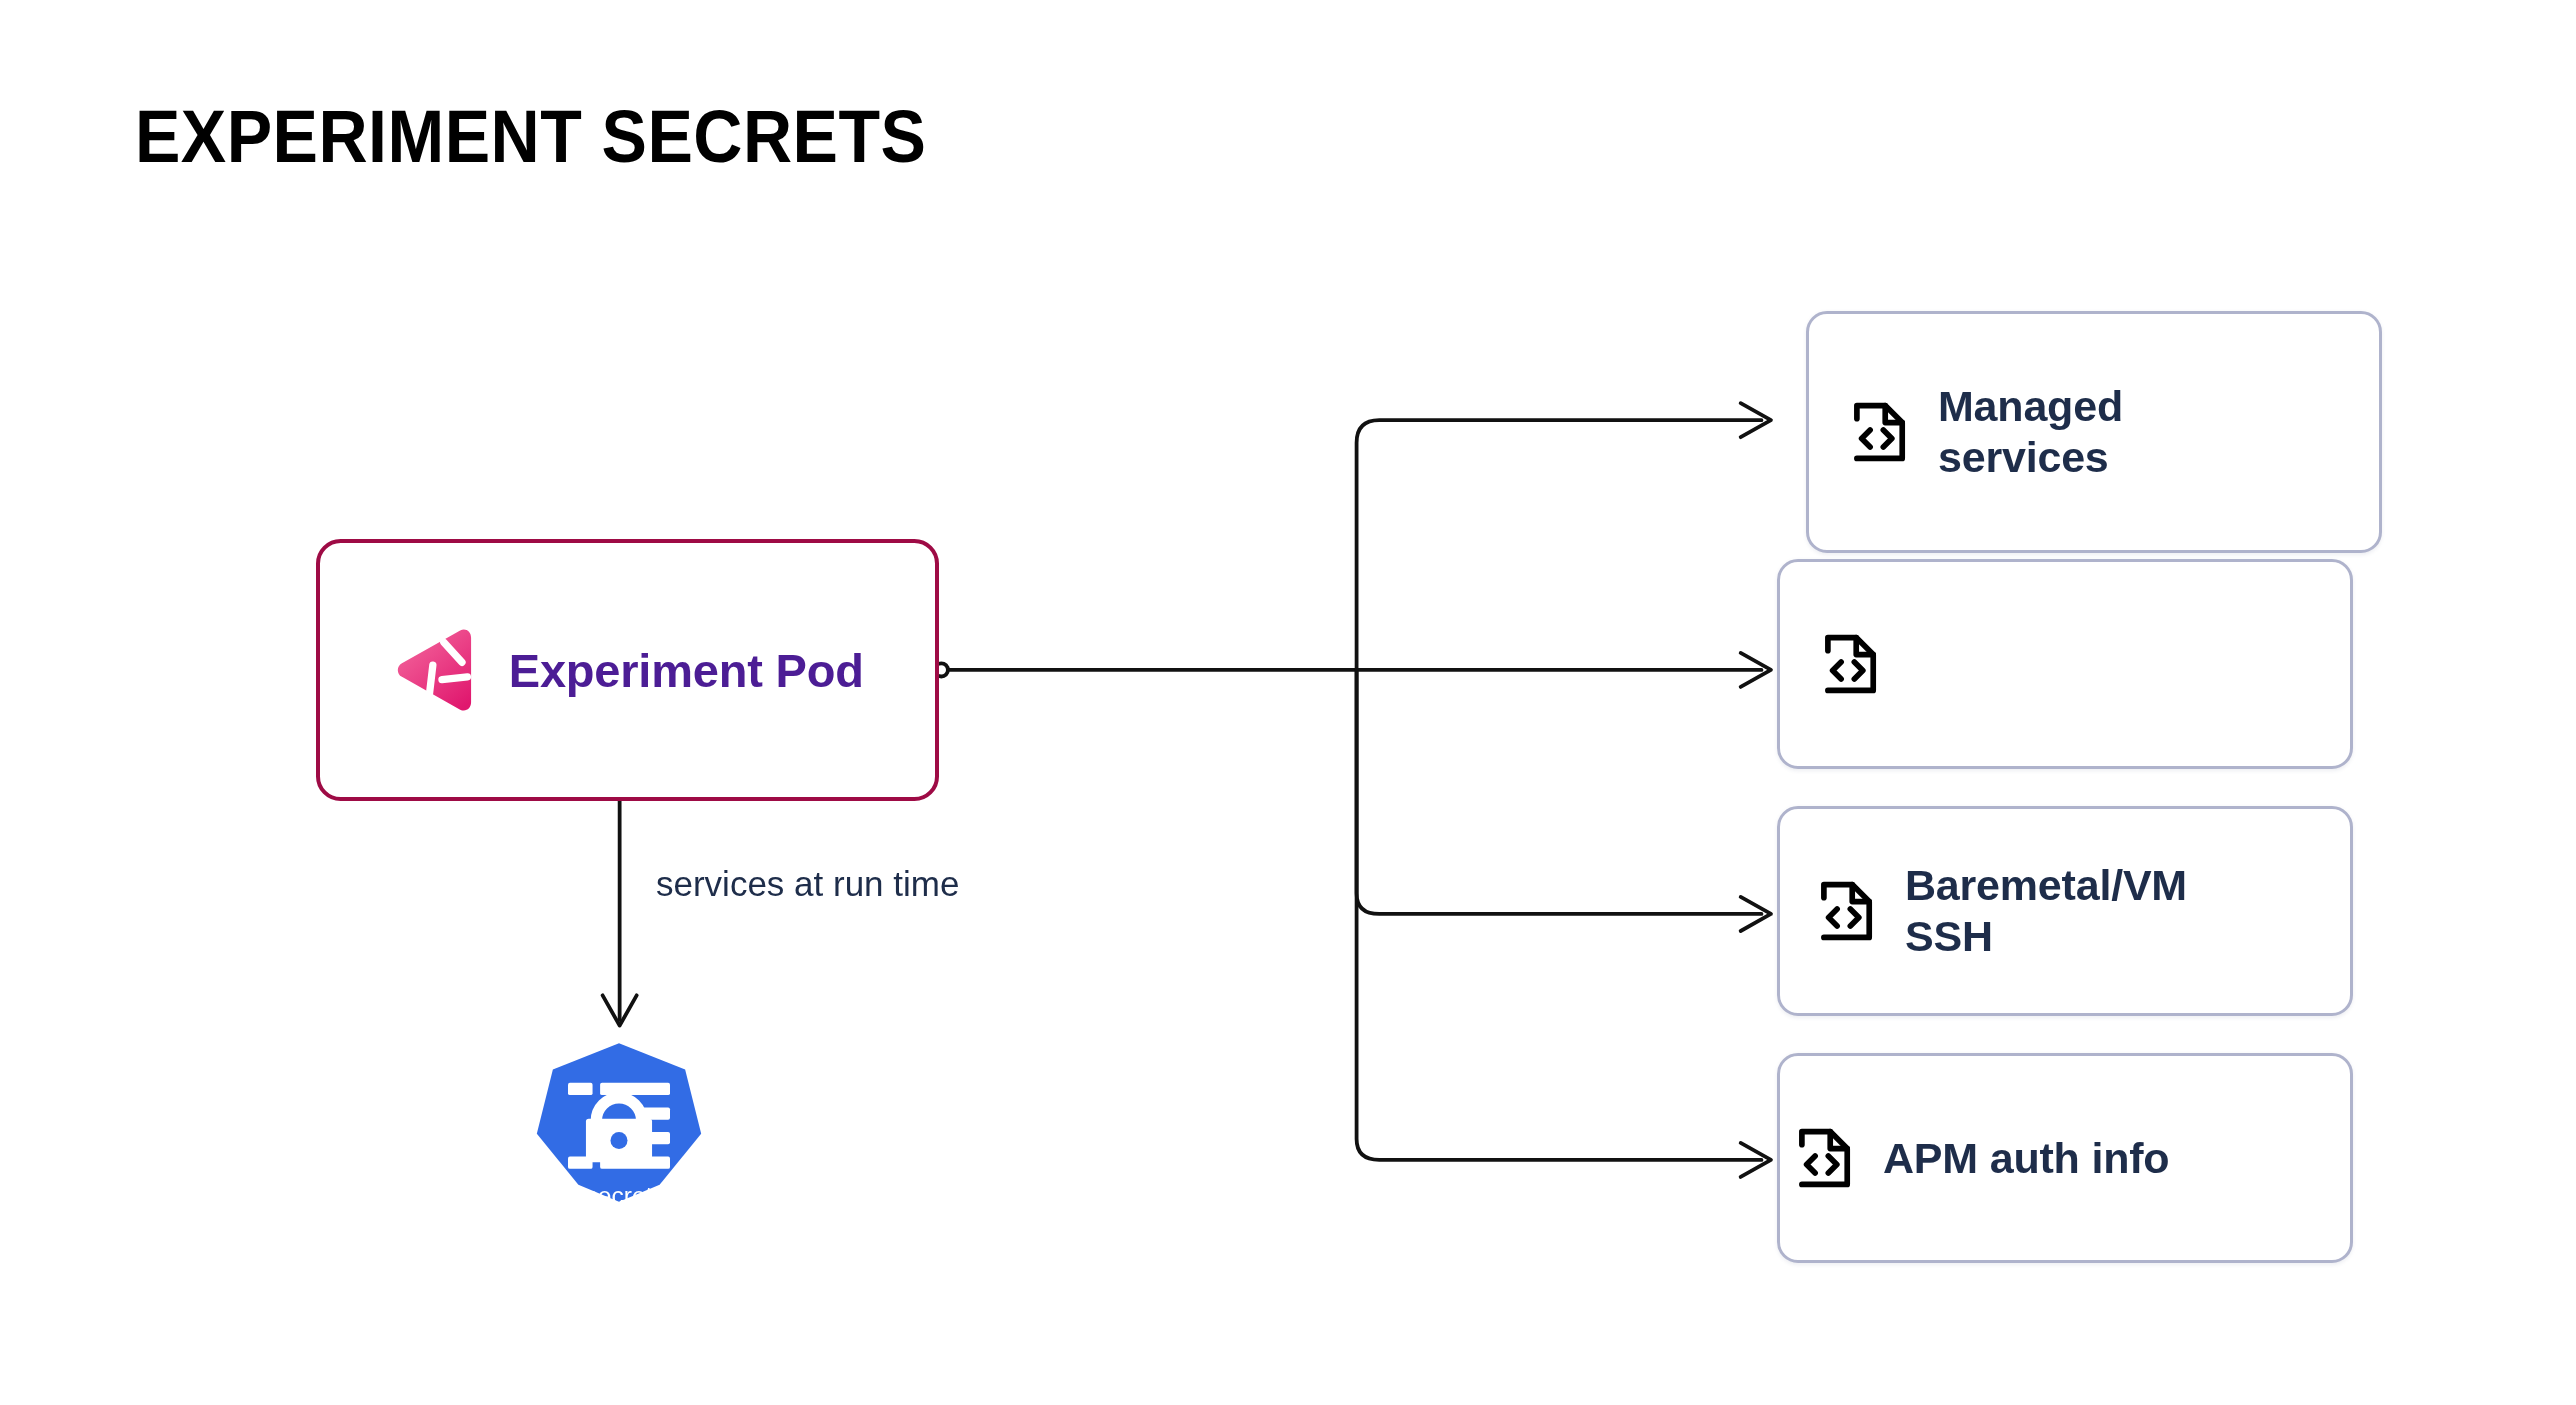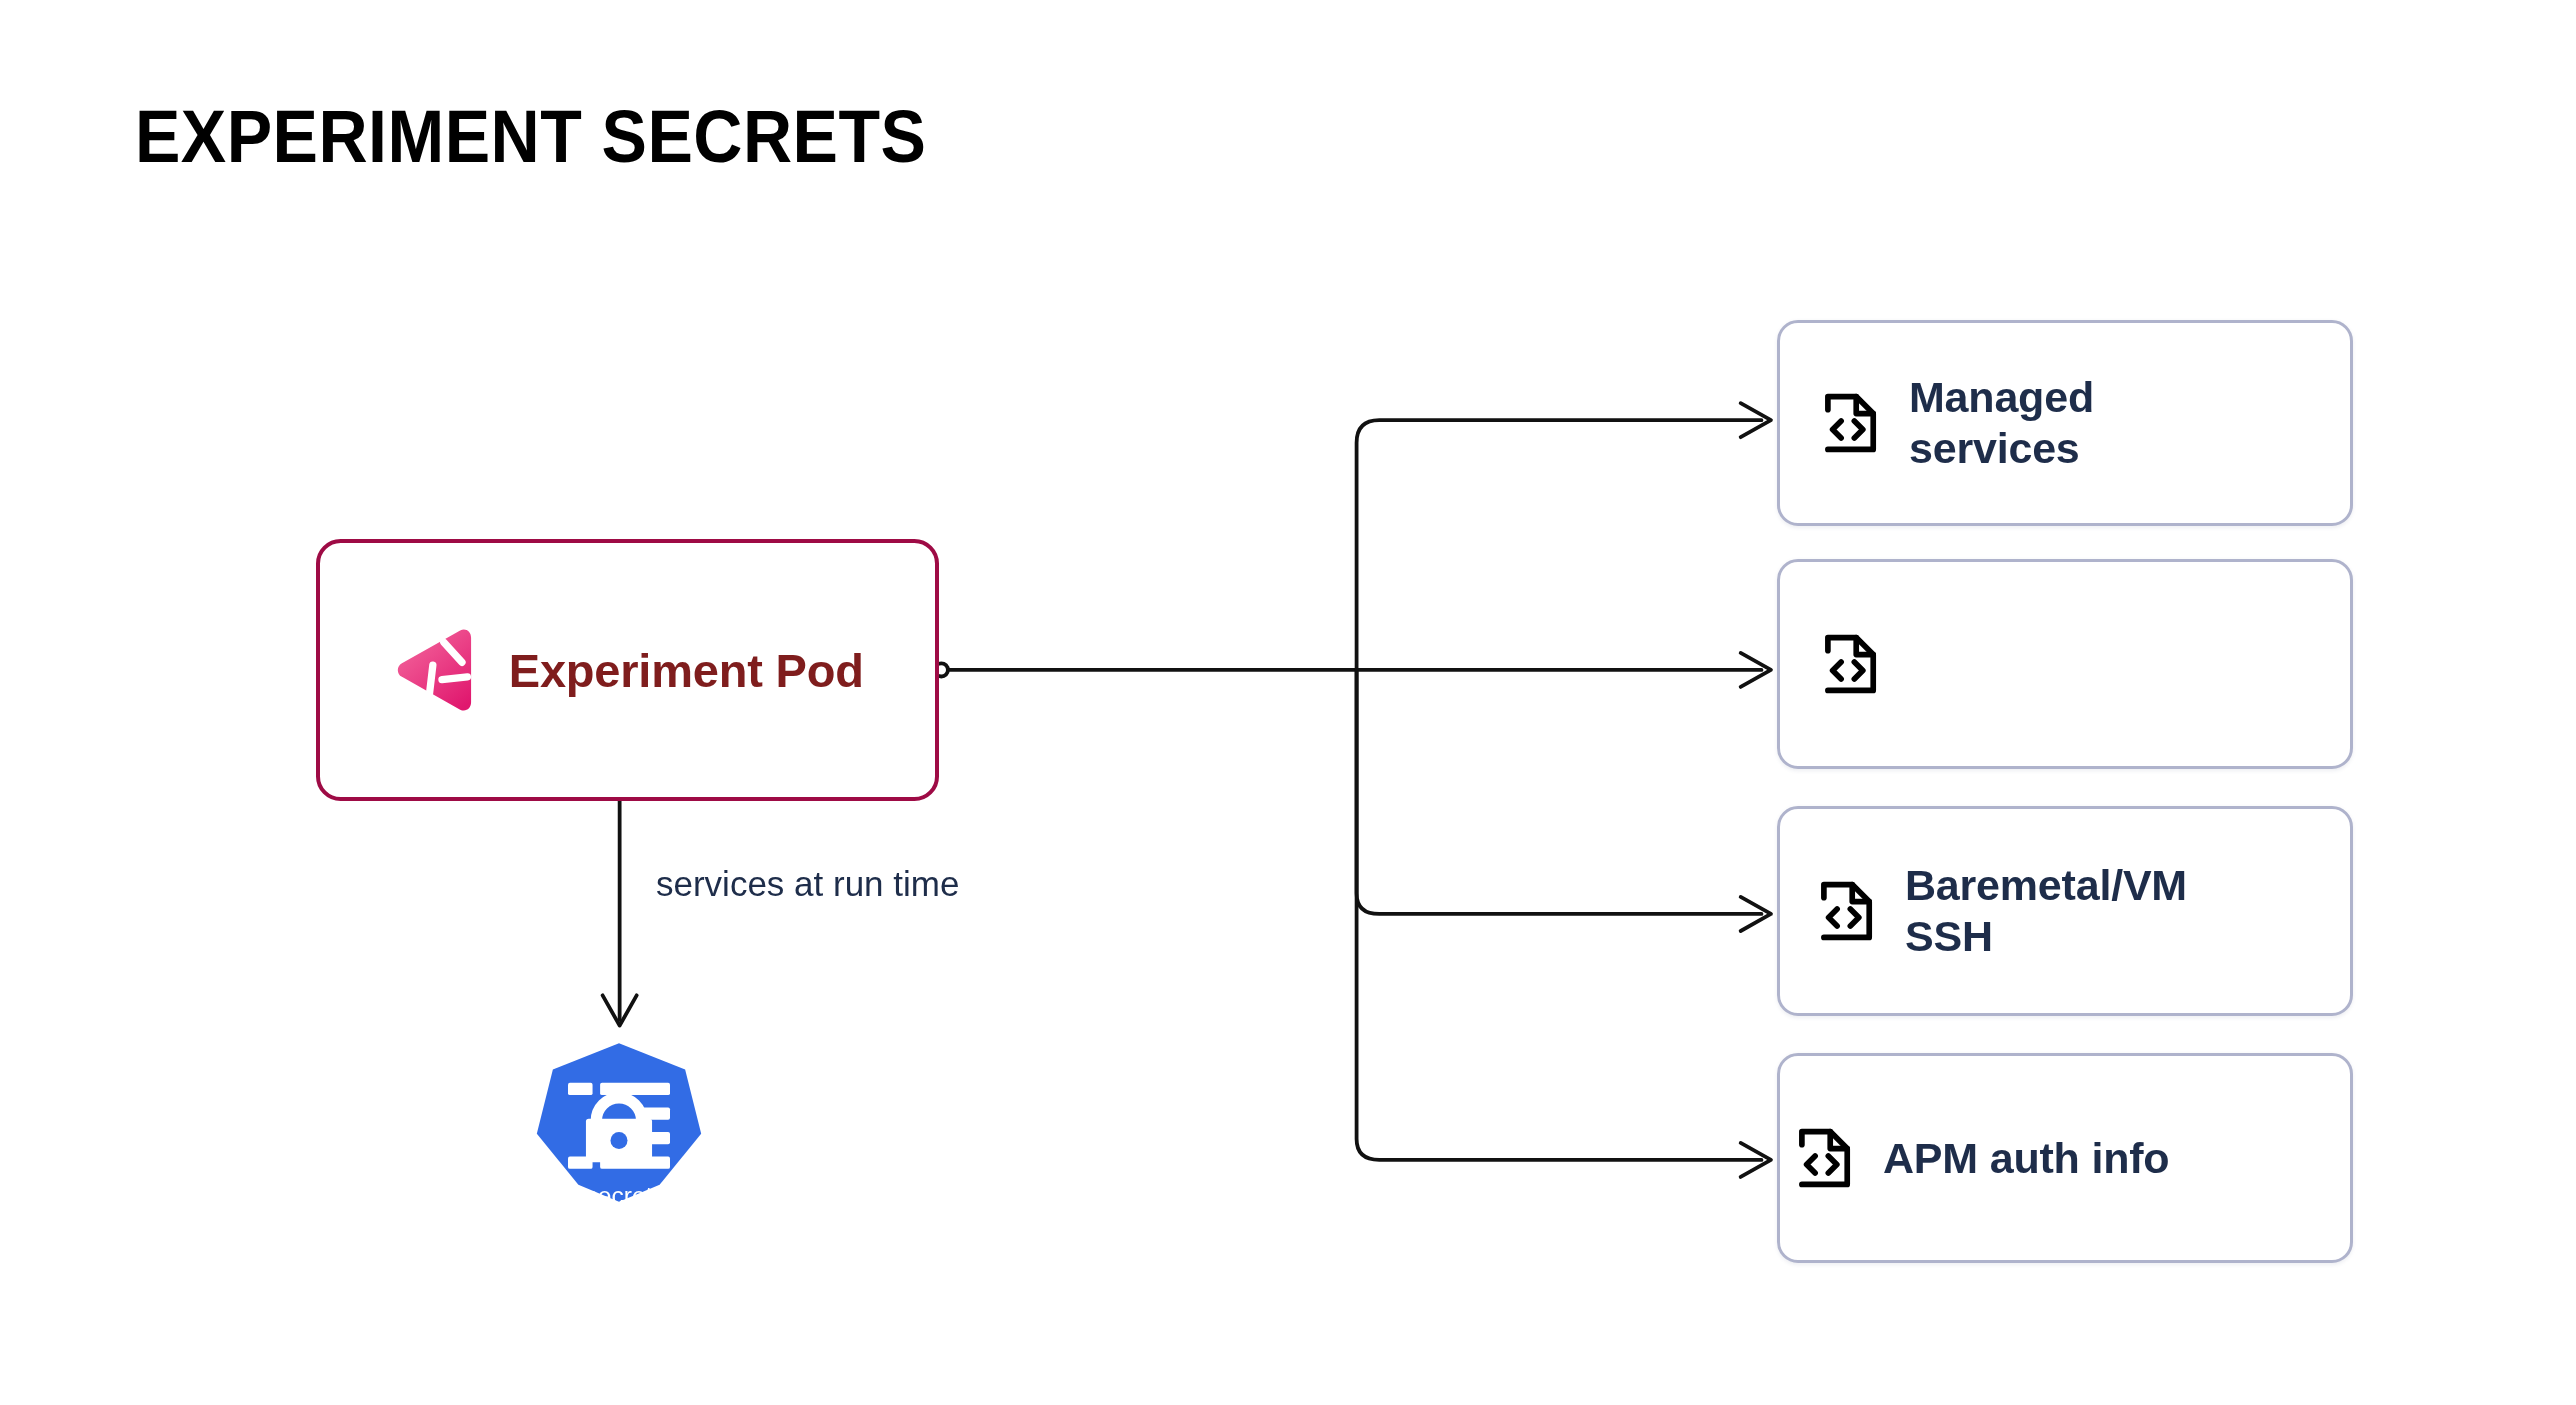--- a/index.html
+++ b/index.html
@@ -59,21 +59,21 @@
     background: #ffffff;
     display: flex;
     align-items: center;
     justify-content: center;
     gap: 26.5px;
   }
   #pod-logo { width: 91px; height: 91px; flex: 0 0 auto; }
   #pod-label {
     font-size: 47px;
     font-weight: 700;
-    color: #7f1d1d;
+    color: #4c1d95;
     white-space: nowrap;
     letter-spacing: -0.2px;
   }
 
   
   #edge-annotation {
     position: absolute;
     left: 656px;
     top: 861px;
     width: 407px;
@@ -109,21 +109,21 @@
     box-shadow: 0 1.9px 3.8px rgba(90, 95, 140, 0.10);
   }
   .card-icon { flex: 0 0 auto; width: 59px; height: 68px; }
   .card-label {
     font-size: 43px;
     font-weight: 700;
     line-height: 1.18;
     color: #1E2D4A;
     letter-spacing: -0.2px;
   }
-  #card-0 { top: 320px; height: 206px; }
+  #card-0 { top: 311px; height: 242px; margin-left: 29px; }
   #card-1 { top: 559px; height: 210px; }
   #card-2 { top: 806px; height: 210px; padding-left: 38px; }
   #card-3 { top: 1053px; height: 210px; padding-left: 16px; }
 </style>
 </head>
 <body>
 
 <div id="stage">
 
   <div id="page-title">EXPERIMENT SECRETS</div>

